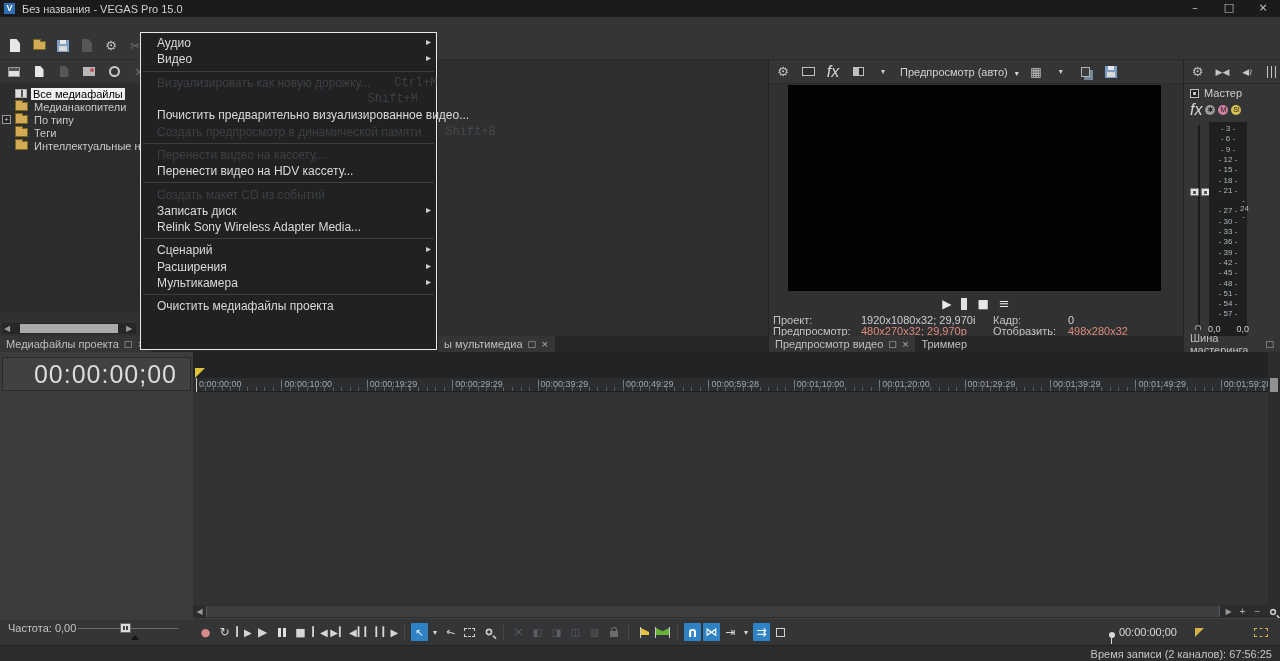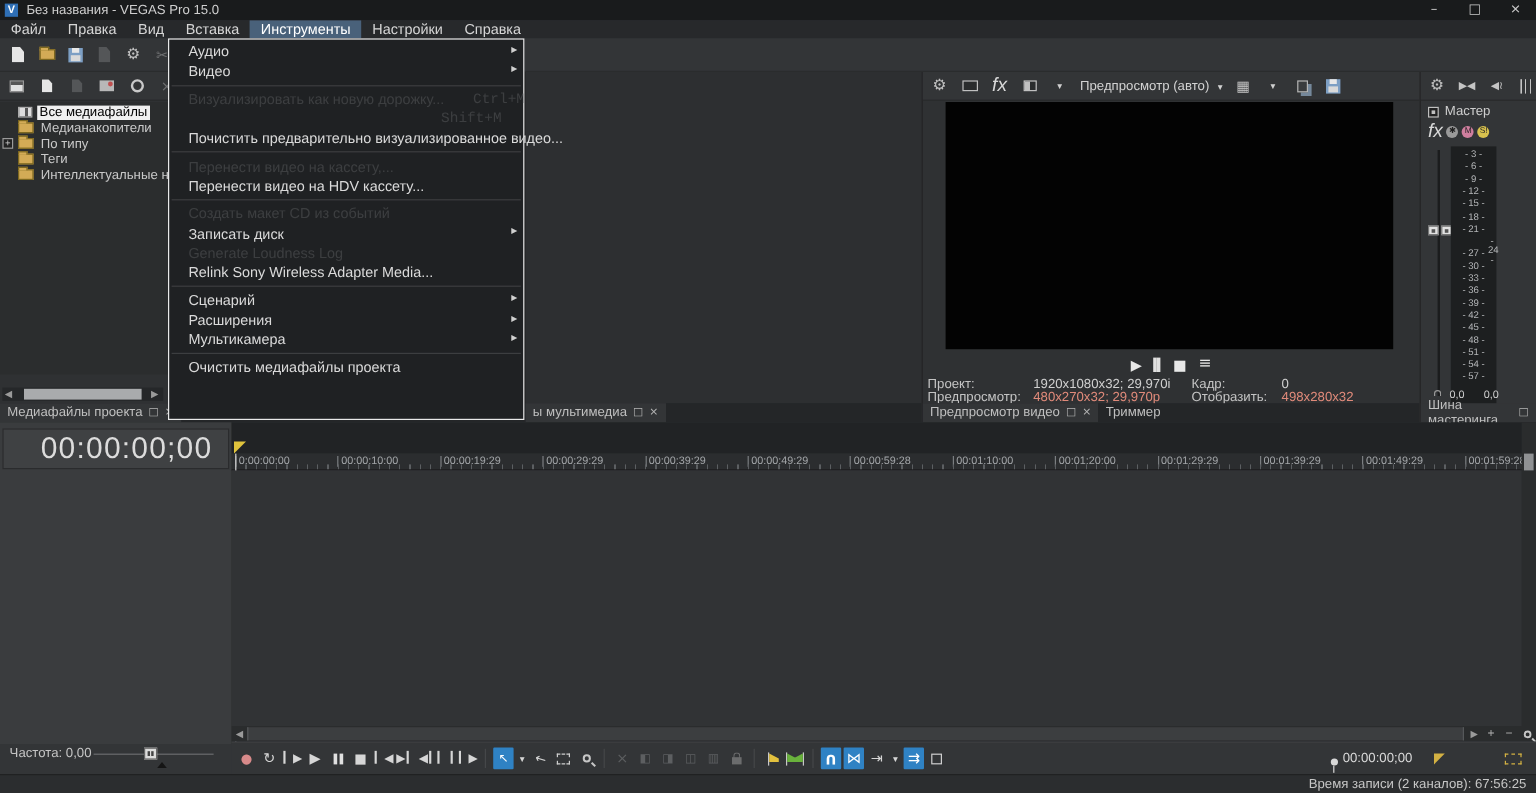--- a/index.html
+++ b/index.html
@@ -183,29 +183,20 @@
   <div class="titlebar">
     <div class="vlogo">V</div>
     <div class="apptitle">Без названия - VEGAS Pro 15.0</div>
     <div class="wctrl">
       <div class="wbtn ic">–</div>
       <div class="wbtn ic">□</div>
       <div class="wbtn ic">×</div>
     </div>
   </div>
 
-  <div class="menubar" id="menubar">
-      <div class="mb-item">Файл</div>
-      <div class="mb-item">Правка</div>
-      <div class="mb-item">Вид</div>
-      <div class="mb-item">Вставка</div>
-      <div class="mb-item active">Инструменты</div>
-      <div class="mb-item">Настройки</div>
-      <div class="mb-item">Справка</div>
-    </div>
 
   <div class="toolbar-main">
     <span class="tbtn">
         <span class="i-page"></span>
       </span>
     <span class="tbtn">
         <span class="i-folder"></span>
       </span>
     <span class="tbtn">
         <span class="i-floppy"></span>
@@ -561,38 +552,39 @@
       <div class="m-row dis">
         <span class="m-label">Визуализировать как новую дорожку...</span>
         <span class="m-short">Ctrl+M</span>
       </div>
       <div class="m-row dis">
         <span class="m-short">Shift+M</span>
       </div>
       <div class="m-row">
         <span class="m-label">Почистить предварительно визуализированное видео...</span>
       </div>
+      <div class="m-row dis">
+        <span class="m-label">Создать предпросмотр в динамической памяти</span>
+        <span class="m-short">Shift+B</span>
+      </div>
       <div class="m-sep"></div>
       <div class="m-row dis">
         <span class="m-label">Перенести видео на кассету,...</span>
       </div>
       <div class="m-row">
         <span class="m-label">Перенести видео на HDV кассету...</span>
       </div>
       <div class="m-sep"></div>
       <div class="m-row dis">
         <span class="m-label">Создать макет CD из событий</span>
       </div>
       <div class="m-row">
         <span class="m-label">Записать диск</span>
         <span class="m-arrow ic">▸</span>
       </div>
-      <div class="m-row dis">
-        <span class="m-label">Generate Loudness Log</span>
-      </div>
       <div class="m-row">
         <span class="m-label">Relink Sony Wireless Adapter Media...</span>
       </div>
       <div class="m-sep"></div>
       <div class="m-row">
         <span class="m-label">Сценарий</span>
         <span class="m-arrow ic">▸</span>
       </div>
       <div class="m-row">
         <span class="m-label">Расширения</span>

